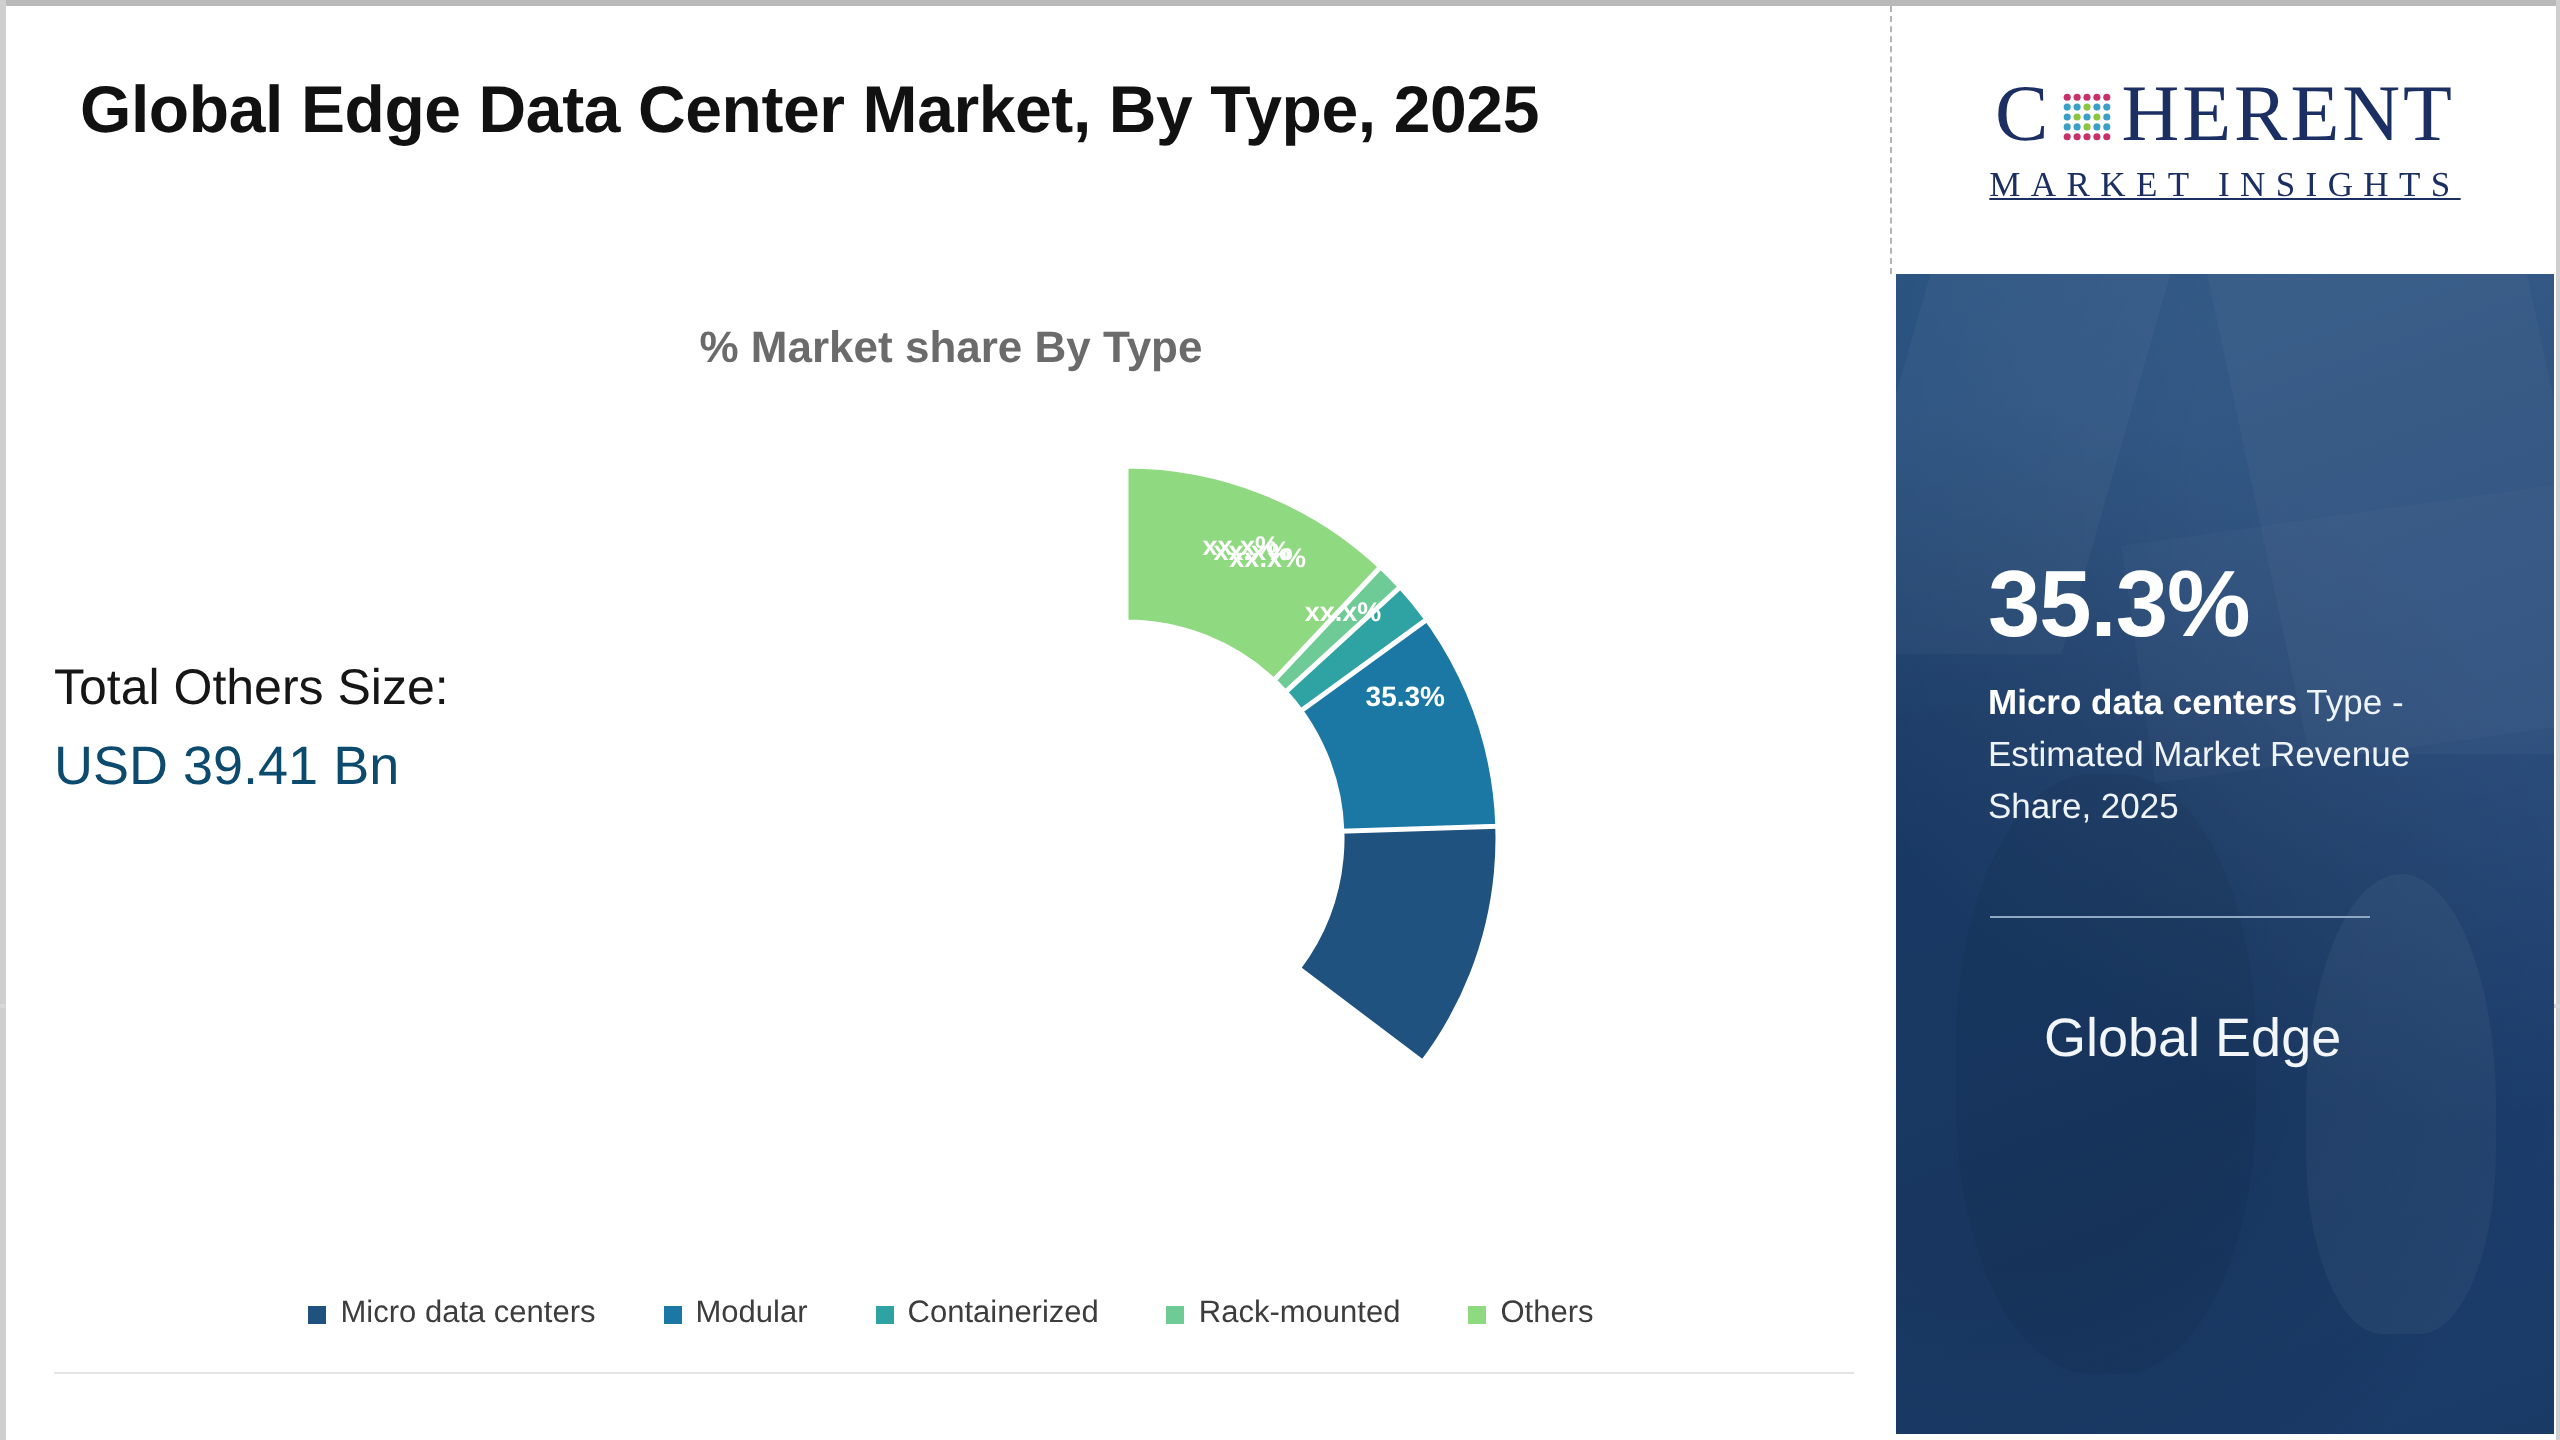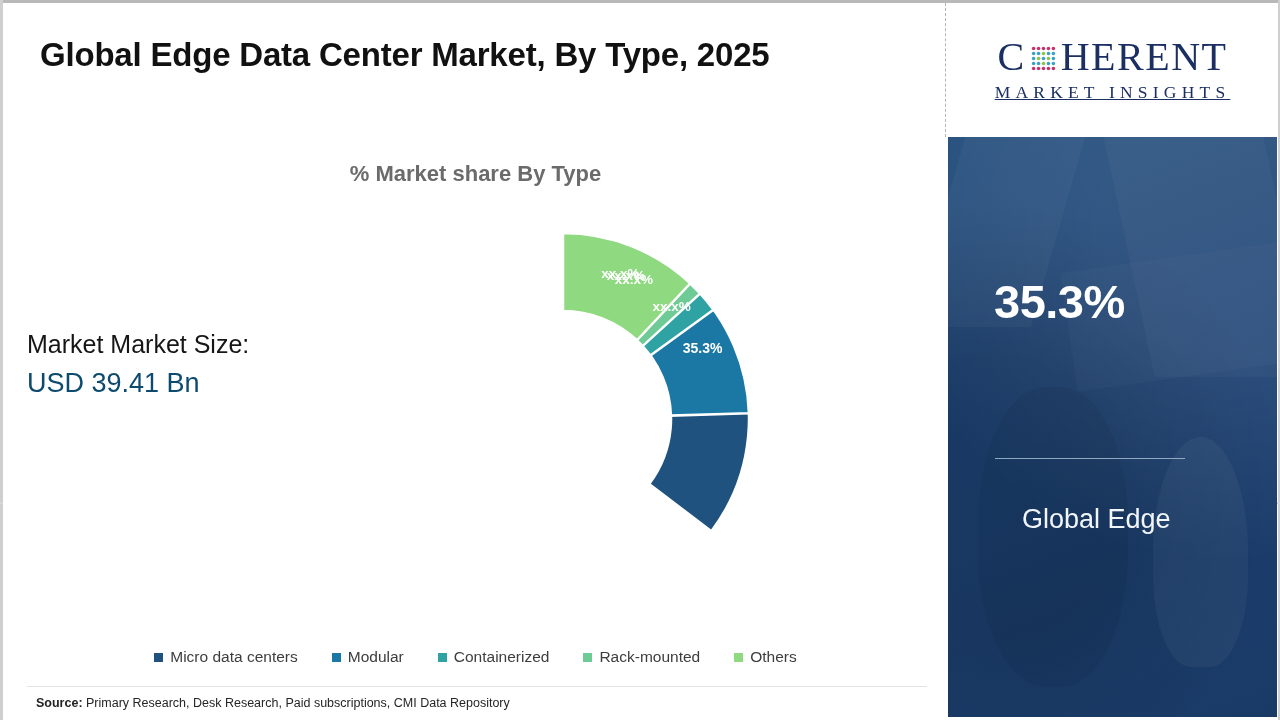--- a/index.html
+++ b/index.html
@@ -140,21 +140,21 @@
   <div class="frame-right"></div>
   <div class="frame-bottom"></div>
 
   <div class="left-pane">
 
     <div class="chart-title">Global Edge Data Center Market, By Type, 2025</div>
 
     <div class="subtitle">% Market share By Type</div>
 
     <div class="total-block">
-      <div class="total-label">Market Market Size:</div>
+      <div class="total-label">Total Others Size:</div>
       <div class="total-value">USD 39.41 Bn</div>
     </div>
 
     <div class="donut-wrap">
       <svg width="372" height="372" viewBox="0 0 372 372">
         <g id="donut-slices">
             <path d="M 186 0 A 186 186 0 0 1 334.3897657541742 298.1448947541586 L 272.16179947016565 251.11639050241467 A 108 108 0 0 0 186 78 Z" fill="#1f527e" stroke="#ffffff" stroke-width="2.5"></path>
             <path d="M 186 0 A 186 186 0 0 1 371.90822022802604 180.15759881146815 L 293.946708519499 182.60763801956216 A 108 108 0 0 0 186 78 Z" fill="#1b78a5" stroke="#ffffff" stroke-width="2.5"></path>
             <path d="M 186 0 A 186 186 0 0 1 336.4771609537402 76.67194307359999 L 273.37383539249436 122.51919275241289 A 108 108 0 0 0 186 78 Z" fill="#2fa3a3" stroke="#ffffff" stroke-width="2.5"></path>
             <path d="M 186 0 A 186 186 0 0 1 323.1774398286203 60.38809768948947 L 265.65141667468276 113.06405672292937 A 108 108 0 0 0 186 78 Z" fill="#6ecb95" stroke="#ffffff" stroke-width="2.5"></path>
@@ -187,21 +187,20 @@
           <span class="legend-swatch" style="background: rgb(110, 203, 149);"></span>
           <span class="legend-text">Rack-mounted</span>
         </div>
         <div class="legend-item">
           <span class="legend-swatch" style="background: rgb(143, 217, 128);"></span>
           <span class="legend-text">Others</span>
         </div>
       </div>
 
     <div class="source-rule"></div>
-    <div class="source"><b>Source:</b><span> Primary Research, Desk Research, Paid subscriptions, CMI Data Repository</span></div>
   </div>
 
   <div class="divider-dashed"></div>
 
   <div class="right-pane">
 
     <div class="logo-box">
       <div class="logo-inner">
         <div class="logo-word">
           <span>C</span>
@@ -244,20 +243,21 @@
 
     <div class="panel-body">
       <span class="tex tex1"></span>
       <span class="tex tex2"></span>
       <span class="tex tex5"></span>
       <span class="tex tex4"></span>
       <span class="tex tex3"></span>
 
       <div class="stat-wrap">
         <div class="stat-pct">35.3%</div>
+        <div class="stat-desc"><b>Micro data centers</b><span> Type - Estimated Market Revenue Share, 2025</span></div>
       </div>
 
       <div class="panel-rule"></div>
 
       <div class="panel-market">
         <div>Global Edge</div>
       </div>
     </div>
   </div>
 </div>

